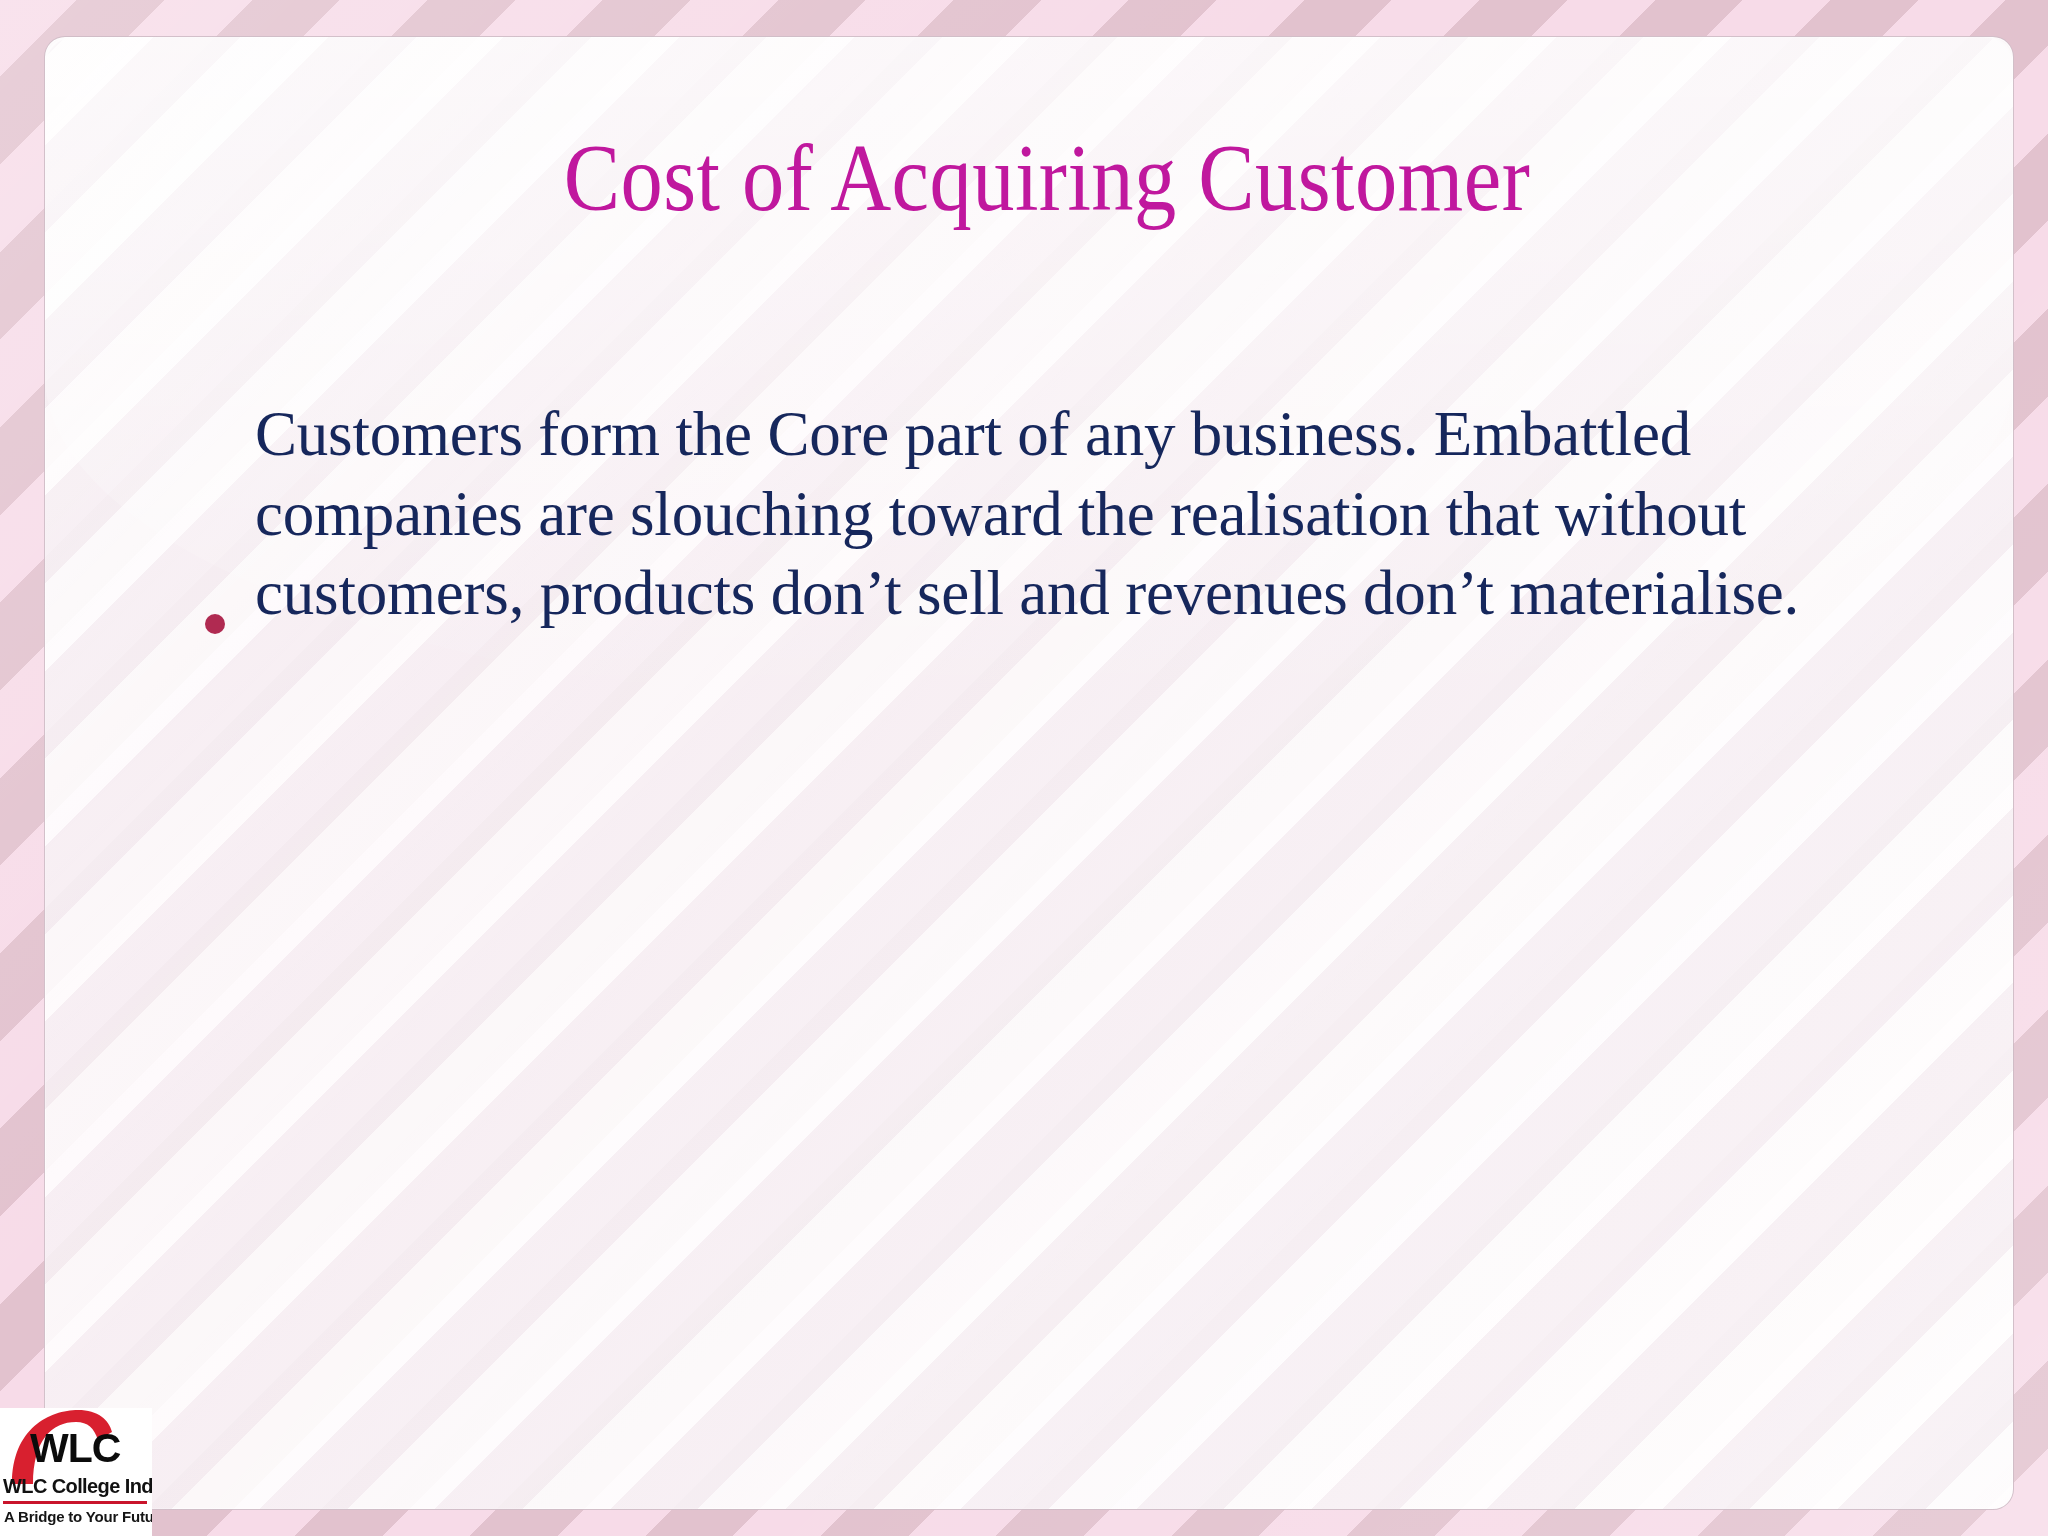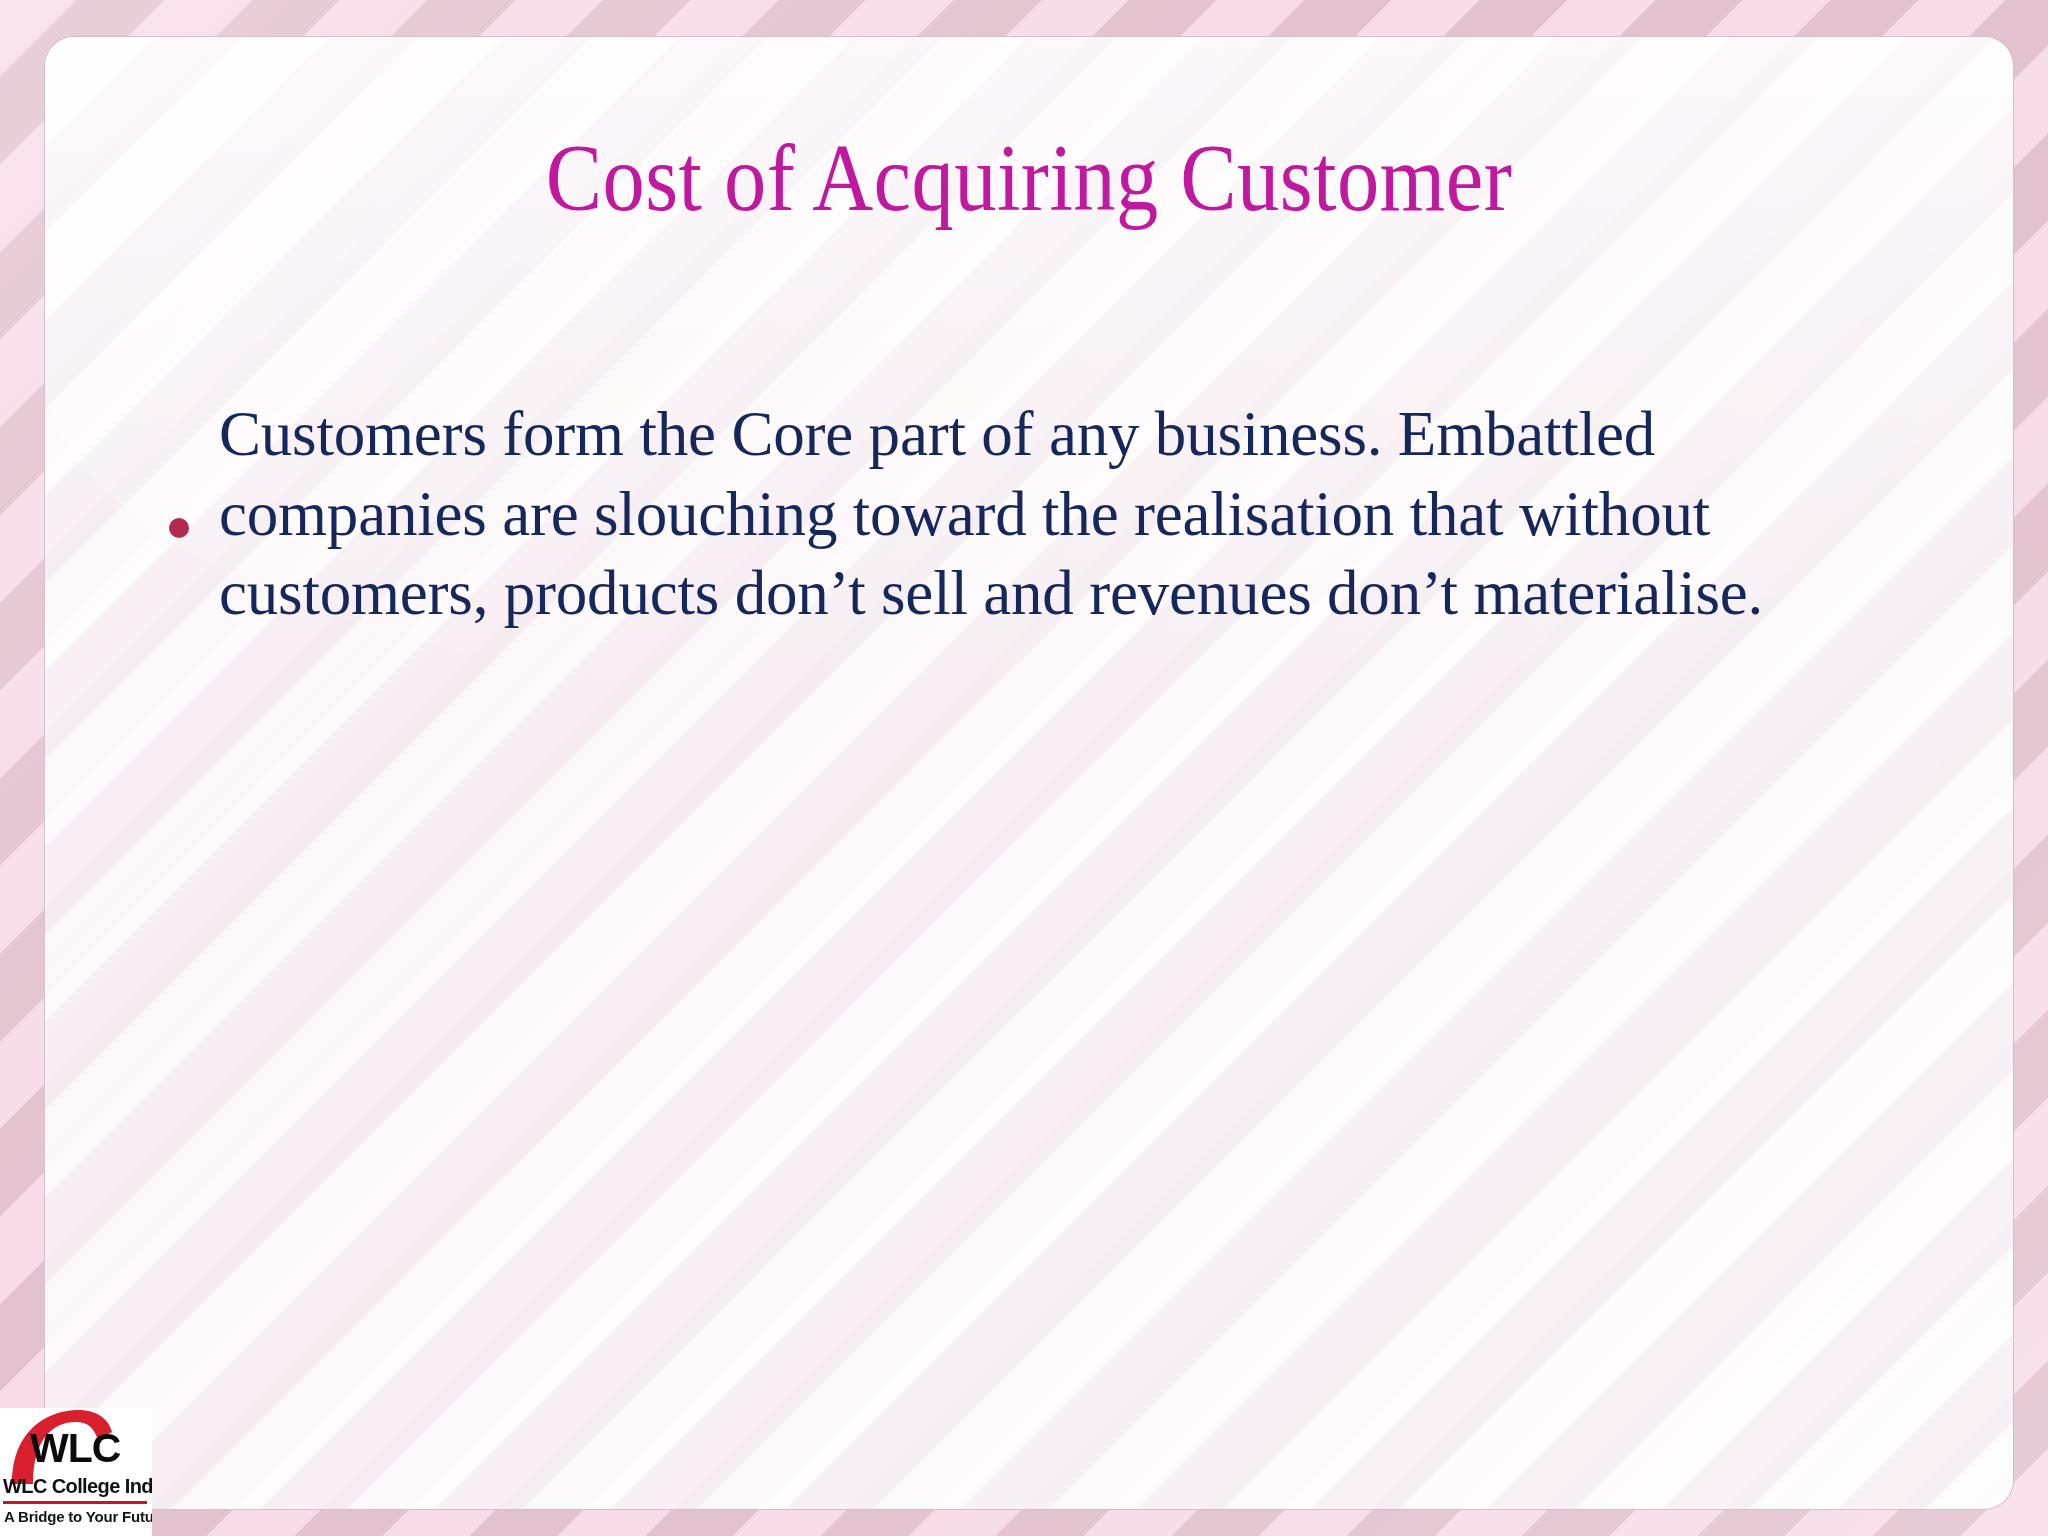--- a/index.html
+++ b/index.html
@@ -40,30 +40,31 @@
     pointer-events: none;
   }
 
   
   .panel {
     position: absolute;
     left: 44px;
     top: 36px;
     right: 34px;
     bottom: 26px;
-    border-radius: 30px;
+    border-radius: 21px;
     border: 1px solid rgba(150,110,130,0.42);
     background:
       linear-gradient(135deg,
         rgba(255,255,255,0.90) 0%,
         rgba(255,255,255,0.80) 30%,
         rgba(255,255,255,0.86) 55%,
         rgba(255,255,255,0.92) 100%);
     box-shadow: 0 0 0 1px rgba(255,255,255,0.55) inset;
     overflow: hidden;
+    padding-left: 36px;
   }
   .panel-gloss {
     position: absolute;
     inset: 0;
     border-radius: 30px;
     background: repeating-linear-gradient(
         -45deg,
         rgba(255,255,255,0.55) 0px,
         rgba(255,255,255,0.55) 62px,
         rgba(232,216,226,0.55) 62px,
@@ -107,21 +108,21 @@
 
   
   .body {
     position: absolute;
     left: 124px;
     right: 96px;
     top: 358px;
   }
   .bullet-row {
     display: flex;
-    align-items: center;
+    align-items: flex-end;
     margin-bottom: 8px;
   }
   .bullet-dot {
     flex: 0 0 auto;
     width: 20px;
     height: 20px;
     border-radius: 50%;
     background: #b02a51;
     margin-top: 26px;
     margin-right: 30px;

